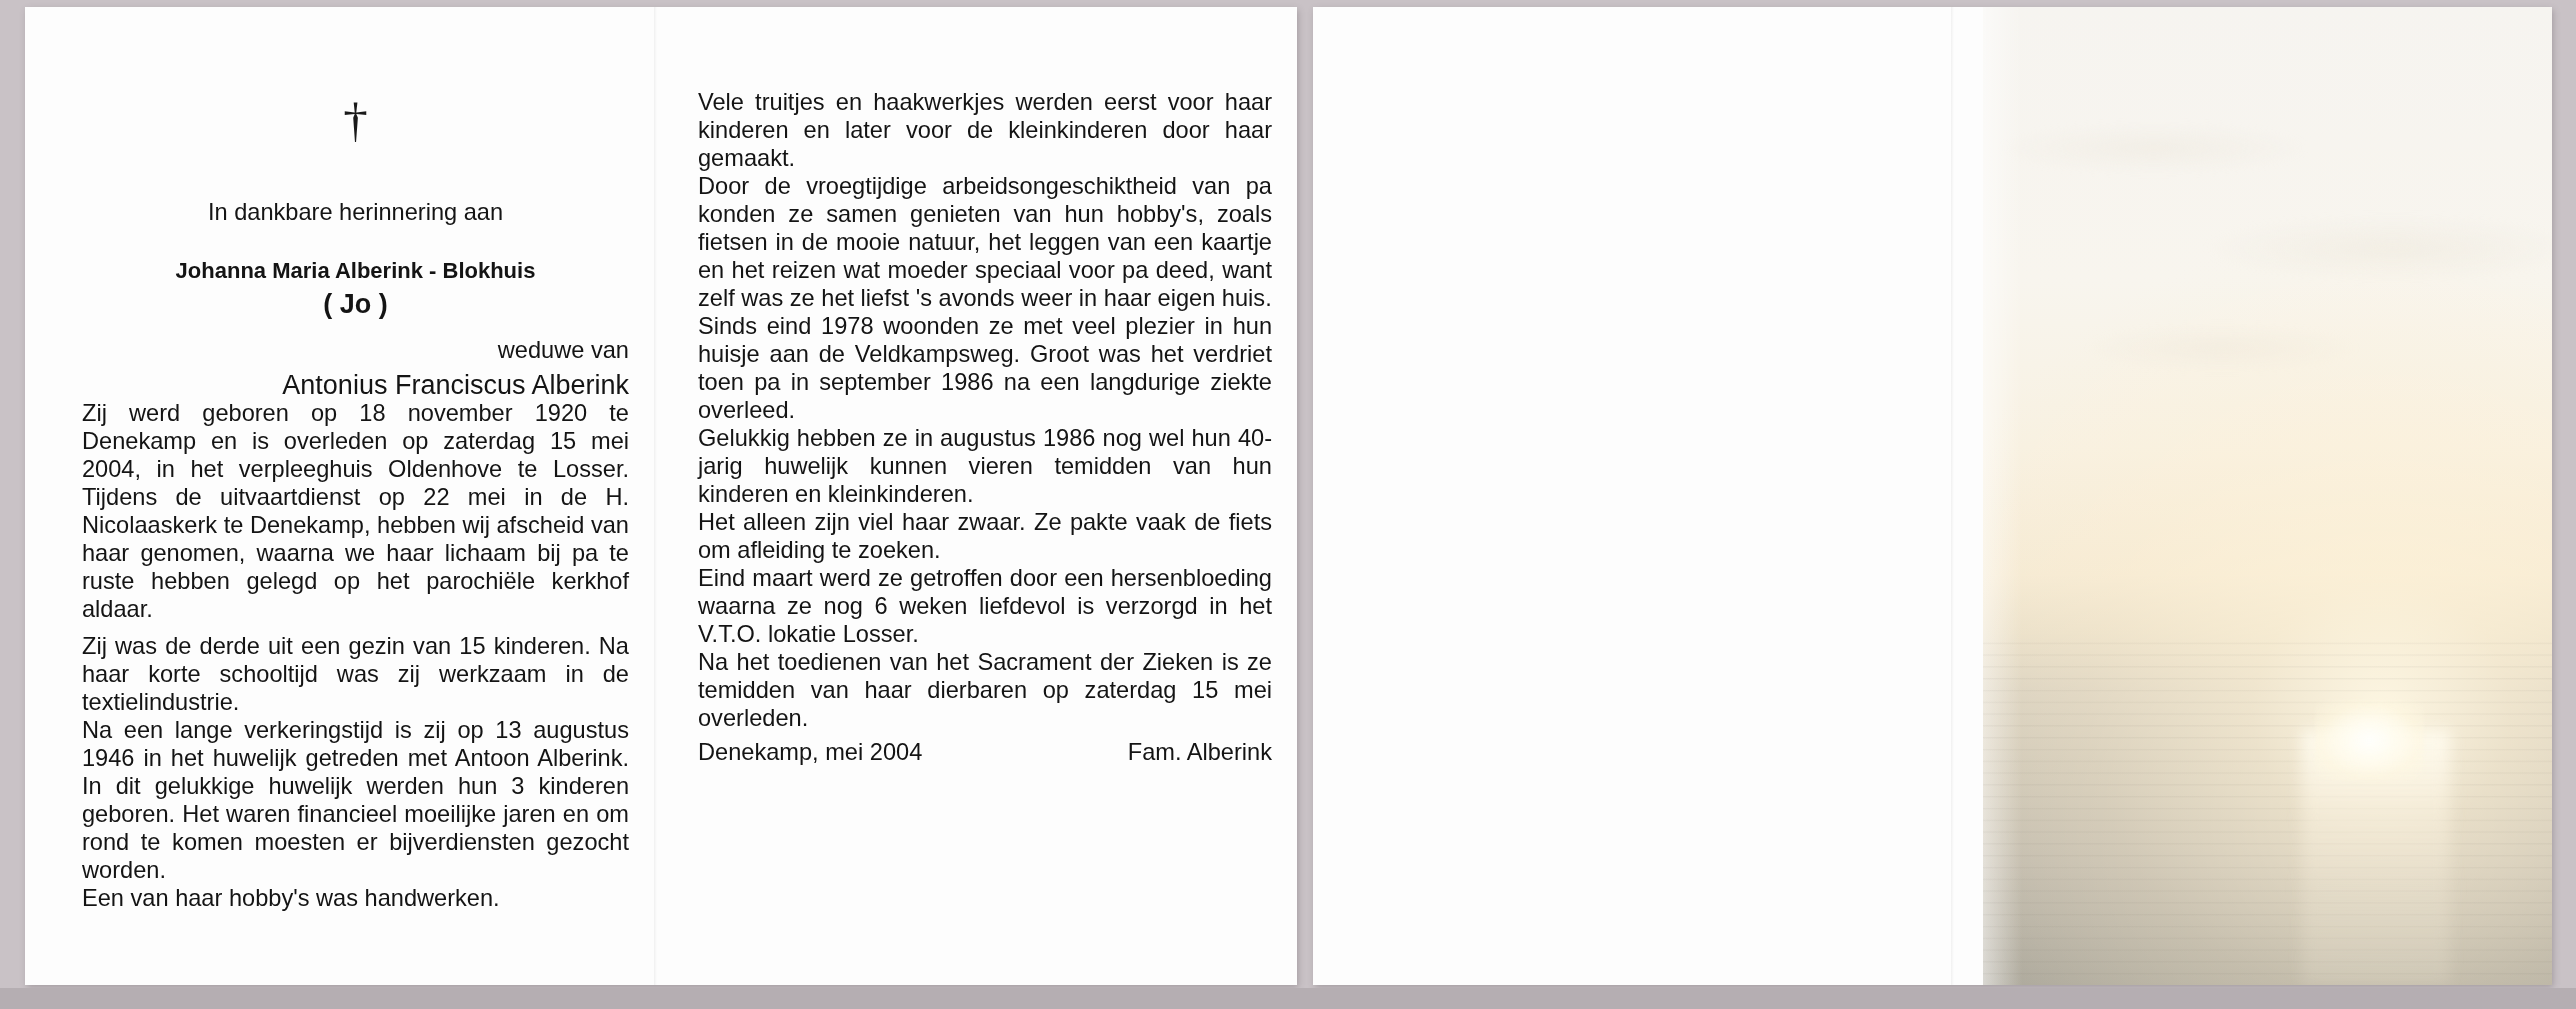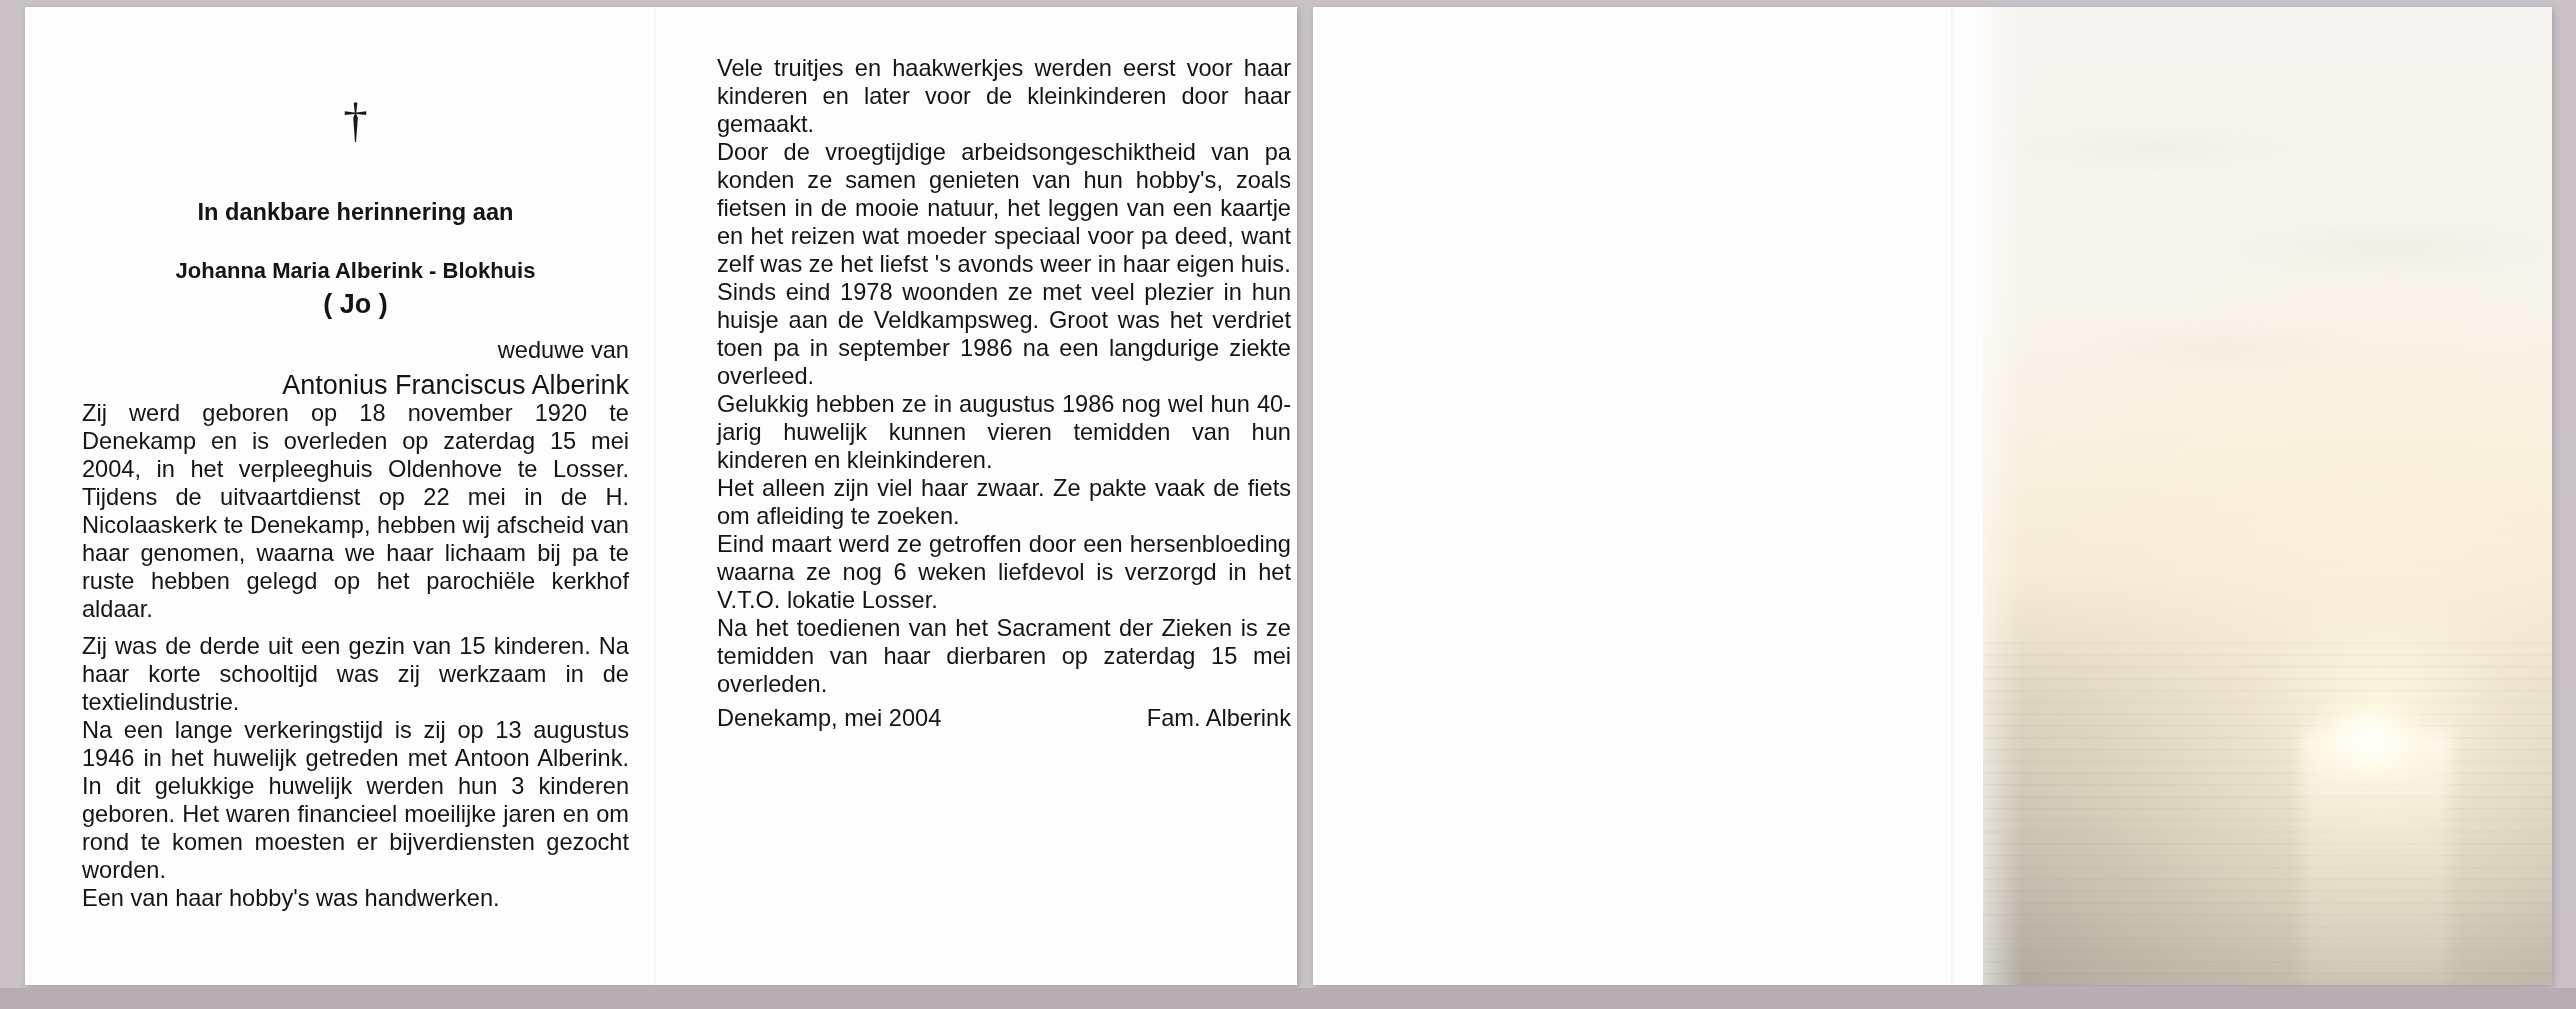--- a/index.html
+++ b/index.html
@@ -43,34 +43,33 @@
 
   
   .col {
     position: absolute;
     top: 0;
     color: #141414;
     font-size: 23.6px;
     line-height: 28px;
   }
   .col1 { left: 57px;  width: 547px; }
-  .col2 { left: 692px; width: 574px; padding-top: 47px; }
+  .col2 { left: 673px; width: 574px; padding-top: 81px; }
 
   .cross {
     margin-top: 88px;
     text-align: center;
     font-family: "Liberation Serif", "DejaVu Serif", serif;
     font-size: 49px;
     line-height: 1;
     color: #1a1a1a;
   }
   .intro {
     margin-top: 54px;
     text-align: center;
-    font-weight: bold;
   }
   .name {
     margin-top: 32px;
     text-align: center;
     font-size: 22px;
     font-weight: bold;
     line-height: 1.15;
   }
   .nickname {
     margin-top: 6.7px;

